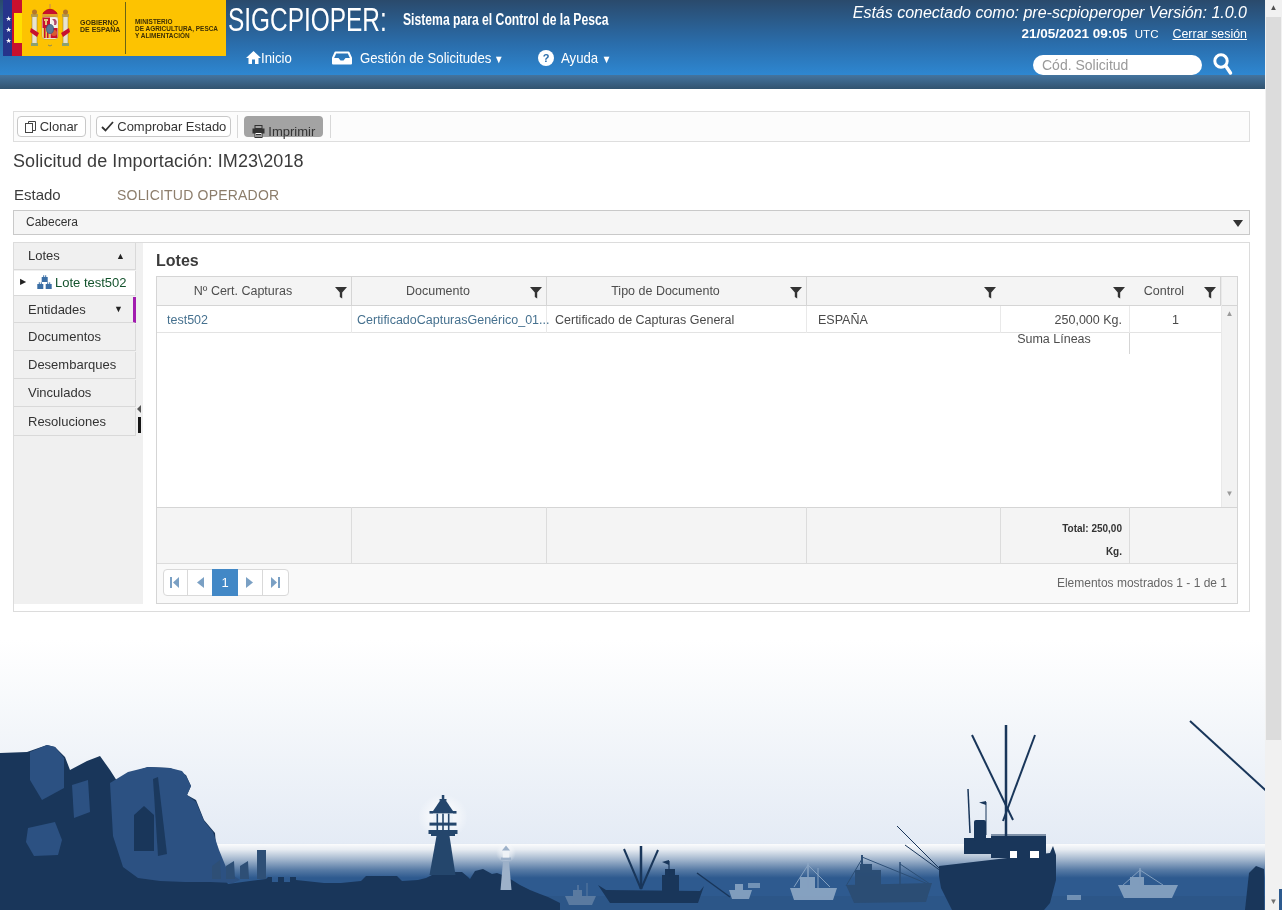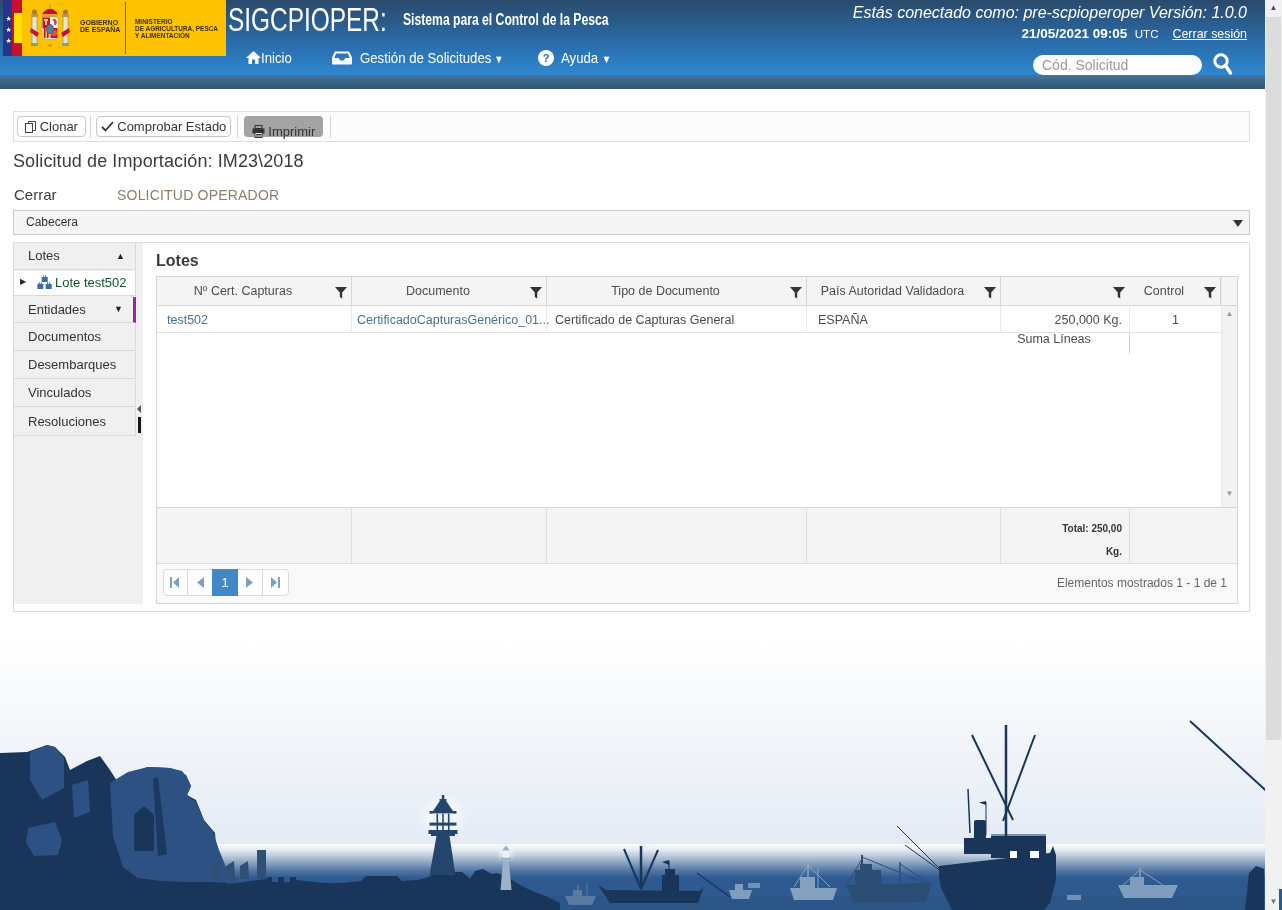--- a/index.html
+++ b/index.html
@@ -112,21 +112,21 @@
   <svg width="13" height="13" viewBox="0 0 13 13" style="vertical-align:-2px;">
         <rect x="3" y="0.5" width="7" height="3" fill="none" stroke="#333"></rect>
         <rect x="0.5" y="3.5" width="12" height="5" fill="#333"></rect>
         <rect x="3" y="7.5" width="7" height="5" fill="#fff" stroke="#333"></rect>
         <line x1="4" y1="9.5" x2="9" y2="9.5" stroke="#333"></line>
         <line x1="4" y1="11" x2="9" y2="11" stroke="#333"></line>
       </svg> Imprimir</div>
 <div class="abs" style="left:330px;top:115px;width:1px;height:23px;background:#d8d8d8;"></div>
 
 <div class="abs" style="left:13px;top:151px;font-size:18px;color:#3b3b3b;letter-spacing:0.1px;">Solicitud de Importación: IM23\2018</div>
-<div class="abs" style="left:14px;top:186px;font-size:15px;color:#3c3c3c;">Cerrar</div>
+<div class="abs" style="left:14px;top:186px;font-size:15px;color:#3c3c3c;">Estado</div>
 <div class="abs" style="left:117px;top:187px;font-size:14px;letter-spacing:0.2px;color:#8c7d6b;">SOLICITUD OPERADOR</div>
 
 <div class="abs" style="left:13px;top:210px;width:1237px;height:25px;background:#f5f5f5;border:1px solid #c9c9c9;font-size:12px;color:#333;line-height:23px;padding-left:12px;">Cabecera</div>
 <div class="abs" style="left:1233px;top:220px;width:0;height:0;border-left:5px solid transparent;border-right:5px solid transparent;border-top:7px solid #333;"></div>
 
 <div class="abs" style="left:13px;top:242px;width:1237px;height:370px;background:#fff;border:1px solid #dcdcdc;"></div>
 
 <div class="abs" style="left:14px;top:243px;width:129px;height:361px;background:#f0f0f0;"></div>
 <div class="abs" style="left:14px;top:243px;width:122px;height:27px;background:#f0f0f0;border-bottom:1px solid #d9d9d9;border-right:1px solid #d9d9d9;font-size:13px;color:#333;line-height:26px;padding-left:14px;">Lotes<span style="position:absolute;right:10px;top:0;font-size:9px;color:#222;">▲</span></div>
 <div class="abs" style="left:14px;top:271px;width:122px;height:25px;background:#fff;border-bottom:1px solid #d9d9d9;border-right:1px solid #d9d9d9;">
@@ -150,21 +150,20 @@
 <div class="abs" style="left:138px;top:417px;width:3px;height:16px;background:#161616;"></div>
 
 <div class="abs" style="left:156px;top:252px;font-size:16px;font-weight:bold;color:#3b3b3b;">Lotes</div>
 
 <div class="abs" id="grid" style="left:156px;top:276px;width:1082px;height:328px;border:1px solid #d5d5d5;background:#fff;font-size:12.5px;color:#4a4a4a;">
 
   <div class="abs" style="left:0;top:0;width:1080px;height:29px;background:#f4f4f4;border-bottom:1px solid #d5d5d5;"></div>
   <div class="hc" style="left:0;width:195px;">Nº Cert. Capturas</div>
   <div class="hc" style="left:195px;width:195px;">Documento</div>
   <div class="hc" style="left:390px;width:260px;">Tipo de Documento</div>
-  <div class="hc" style="left:650px;width:194px;">País Autoridad Validadora</div>
   <div class="hc" style="left:844px;width:129px;margin-top:48px;">Suma Líneas</div>
   <div class="hc" style="left:973px;width:91px;">Control</div>
   <svg class="fu" style="left:178px;">
         <use href="#funnel"></use>
       </svg>
   <svg class="fu" style="left:373px;">
         <use href="#funnel"></use>
       </svg>
   <svg class="fu" style="left:633px;">
         <use href="#funnel"></use>

